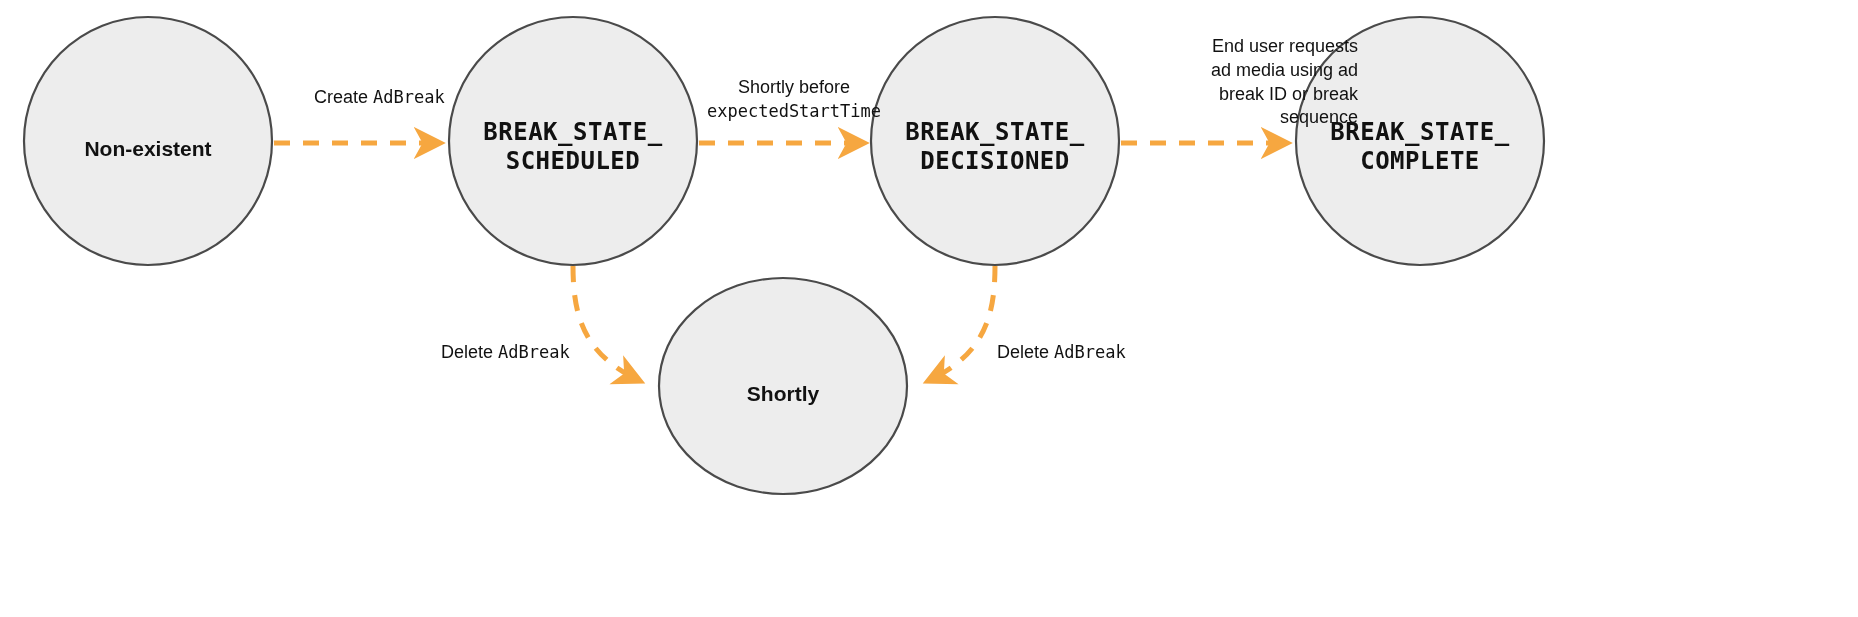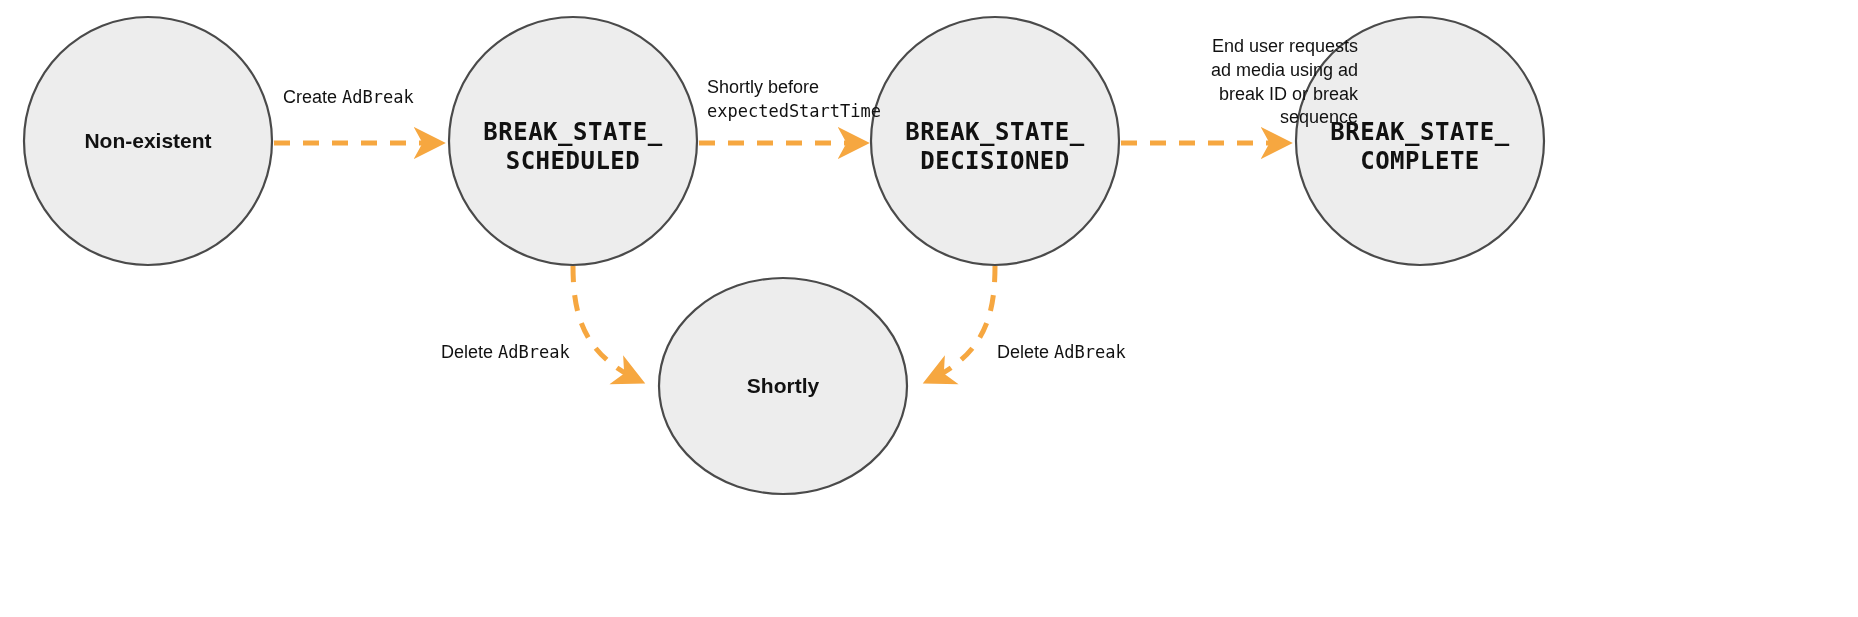--- a/index.html
+++ b/index.html
@@ -10,21 +10,21 @@
   #canvas{position:absolute;left:0;top:0;width:1858px;height:617px;}
   .node-label{
     position:absolute;
     text-align:center;
     font-weight:bold;
     color:#111111;
     pointer-events:none;
     line-height:1.22;
     white-space:pre-line;
   }
-  .node-label.sans{font-family:"Liberation Sans", sans-serif;font-size:21px;letter-spacing:0px;}
+  .node-label.sans{font-family:"Liberation Sans", sans-serif;font-size:21px;letter-spacing:0px;margin-top:8px;}
   .node-label.mono{font-family:"DejaVu Sans Mono", monospace;font-size:24px;letter-spacing:0.5px;}
   .edge-label{
     position:absolute;
     color:#111111;
     line-height:1.32;
     font-size:18px;
     pointer-events:none;
   }
   .edge-label .sans{font-family:"Liberation Sans", sans-serif;}
   .edge-label .mono{font-family:"DejaVu Sans Mono", monospace;font-size:17px;}
@@ -74,25 +74,25 @@
 SCHEDULED</div>
 
 <div class="node-label mono" style="left:875px;top:118px;width:240px;">BREAK_STATE_
 DECISIONED</div>
 
 <div class="node-label mono" style="left:1300px;top:118px;width:240px;">BREAK_STATE_
 COMPLETE</div>
 
 <div class="node-label sans" style="left:663px;top:373px;width:240px;">Shortly</div>
 
-<div class="edge-label" style="left:283px;top:86px;">
+<div class="edge-label" style="left:314px;top:86px;">
   <span class="sans">Create </span><span class="mono">AdBreak</span>
 </div>
 
-<div class="edge-label" style="left:707px;top:76px;">
+<div class="edge-label" style="left:707px;top:76px;text-align:center;">
   <div class="sans">Shortly before</div>
   <div class="mono">expectedStartTime</div>
 </div>
 
 <div class="edge-label multi" style="left:1168px;top:35px;width:190px;text-align:right;">End user requests
 ad media using ad
 break ID or break
 sequence</div>
 
 <div class="edge-label" style="left:441px;top:341px;">

